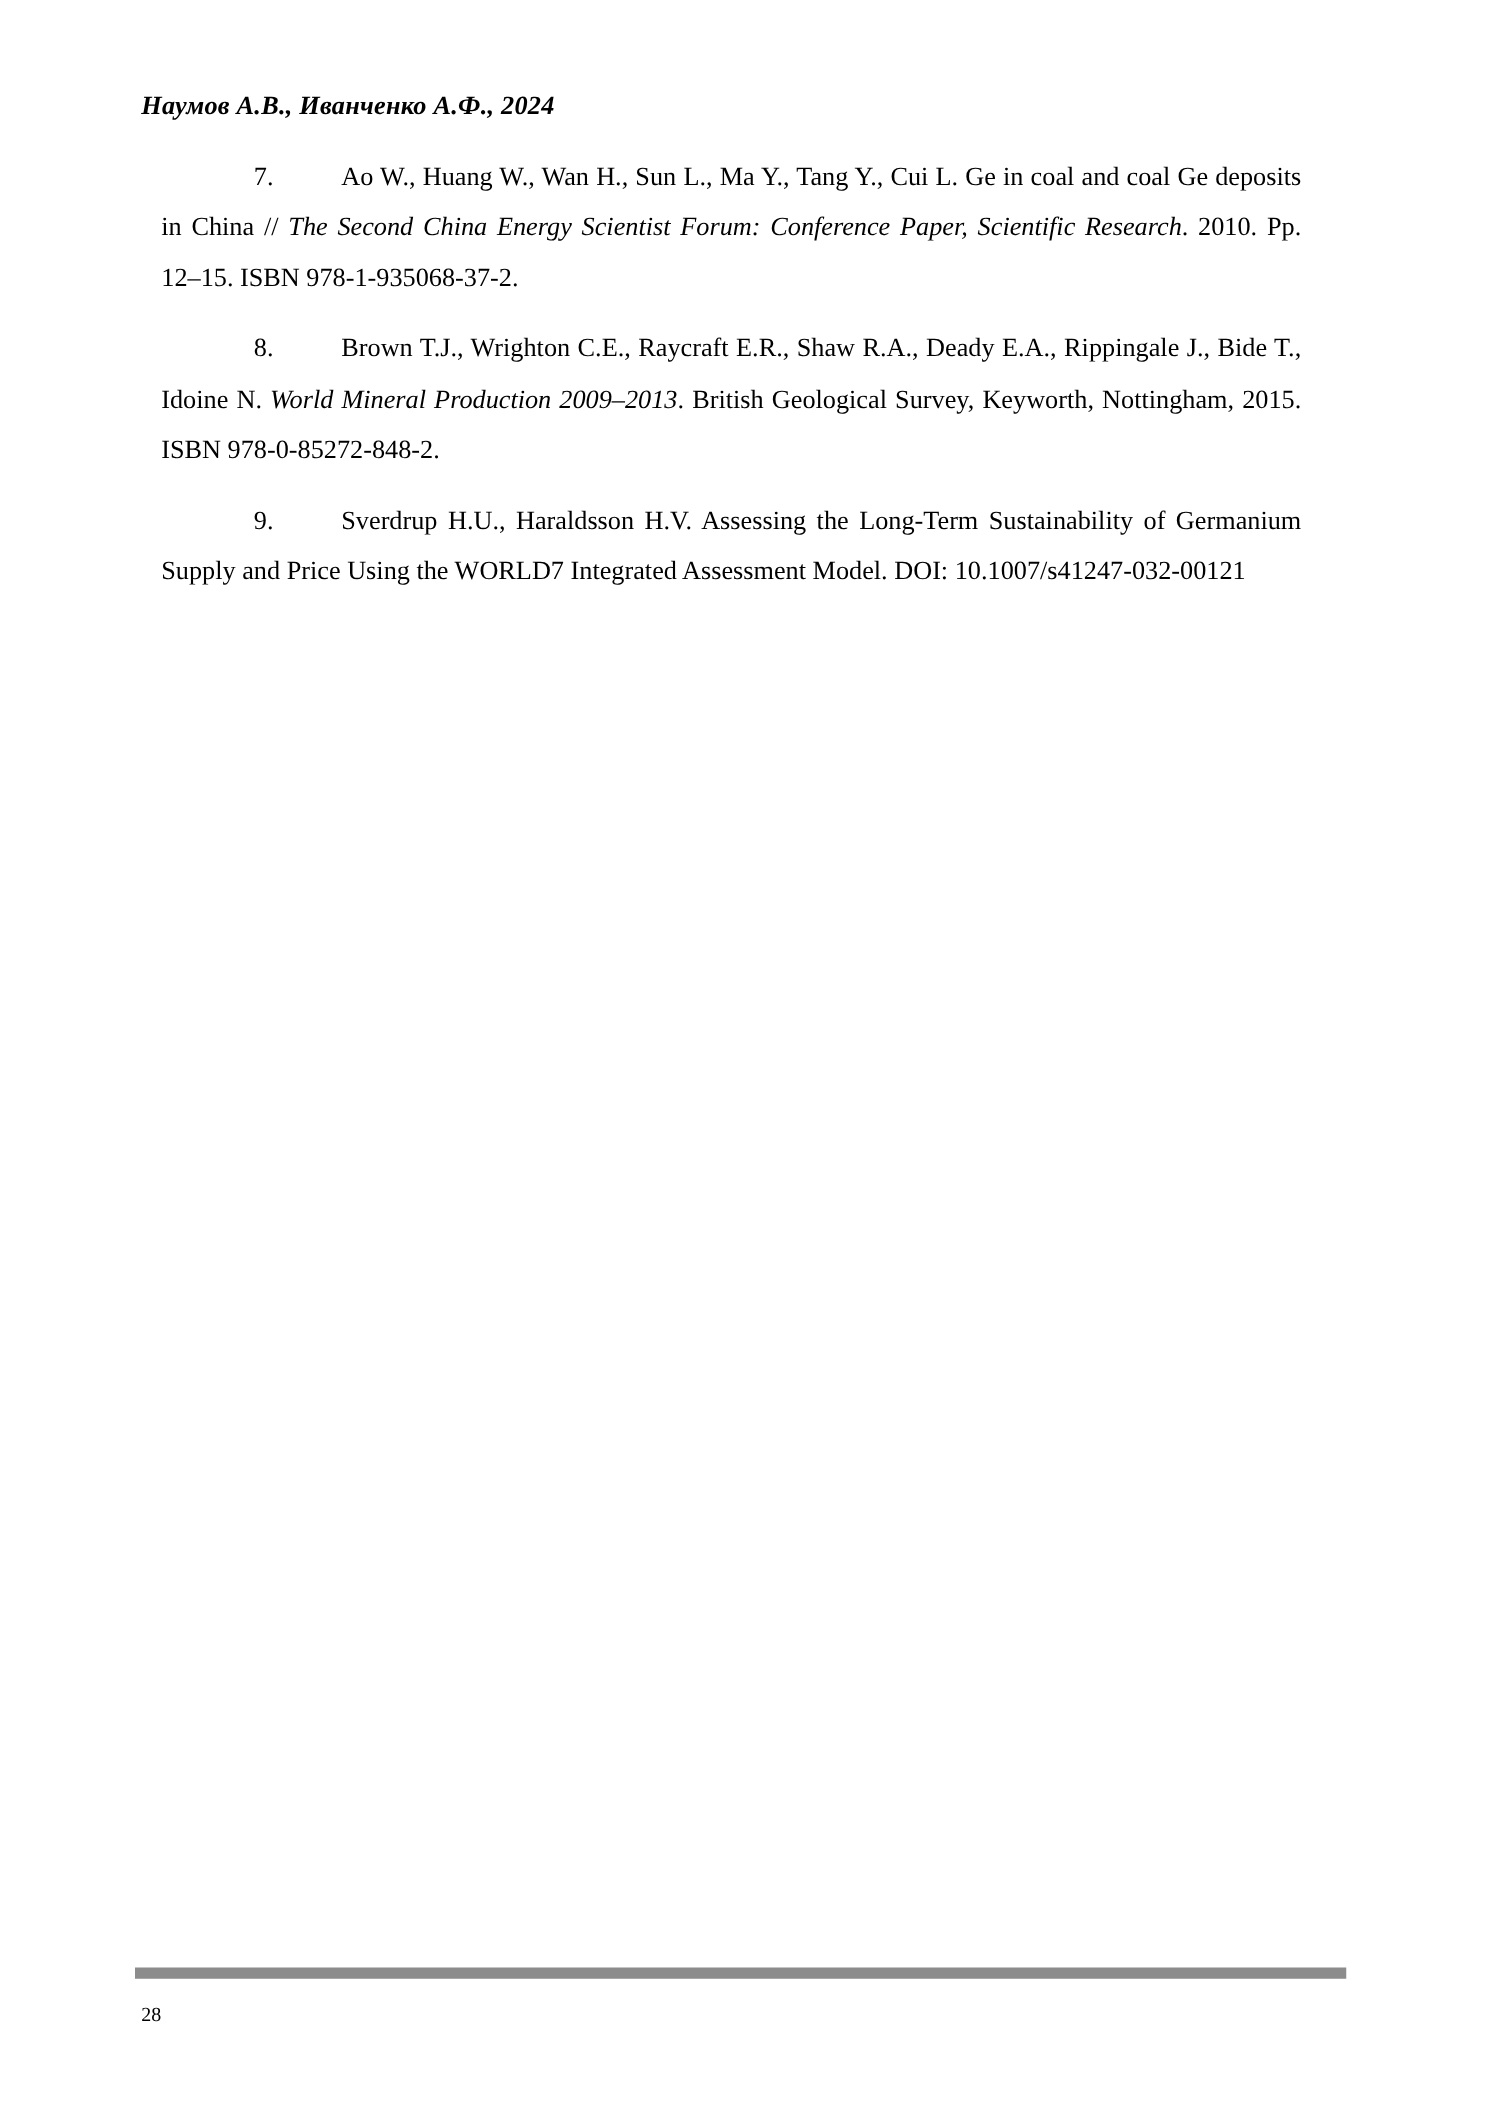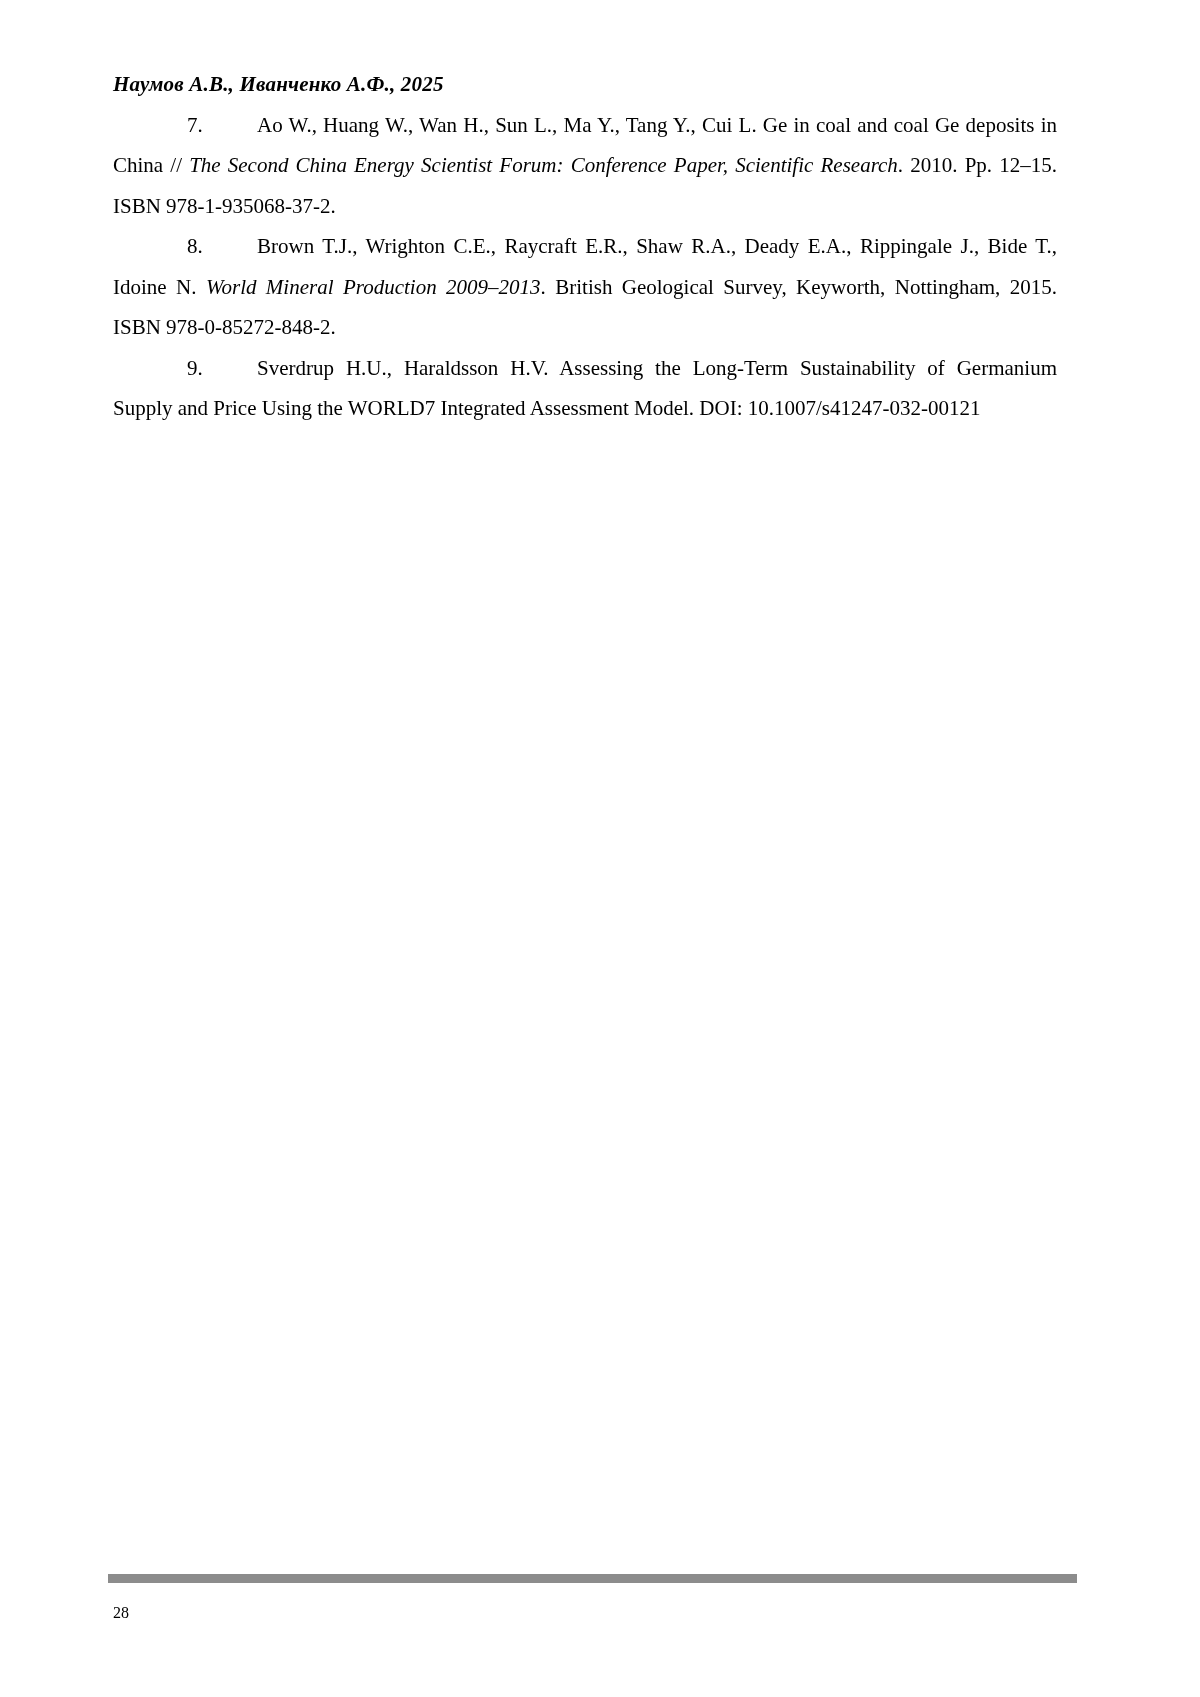--- a/index.html
+++ b/index.html
@@ -26,21 +26,21 @@
     text-align: justify;
   }
   .author-header {
     margin: 0;
     font-weight: bold;
     font-style: italic;
     text-align: left;
     letter-spacing: 0.2px;
   }
   .ref {
-    margin: 0;
+    margin: 16px;
     text-indent: 74px;
   }
   .ref-num {
     display: inline-block;
     width: 70px;
     text-indent: 0;
   }
   .seg-italic {
     font-style: italic;
   }
@@ -64,21 +64,21 @@
     line-height: 26px;
   }
 </style>
 </head>
 <body>
 
 <div class="page">
 
   <div class="content">
 
-    <p class="author-header">Наумов А.В., Иванченко А.Ф., 2025</p>
+    <p class="author-header">Наумов А.В., Иванченко А.Ф., 2024</p>
 
     <p class="ref"><span class="ref-num">7.</span><span>Ao W., Huang W., Wan H., Sun L., Ma Y., Tang Y., Cui L. Ge in coal and coal Ge deposits in China // </span><span class="seg-italic">The Second China Energy Scientist Forum: Conference Paper, Scientific Research</span><span>. 2010. Pp. 12–15. ISBN 978-1-935068-37-2.</span></p>
 
     <p class="ref"><span class="ref-num">8.</span><span>Brown T.J., Wrighton C.E., Raycraft E.R., Shaw R.A., Deady E.A., Rippingale J., Bide T., Idoine N. </span><span class="seg-italic">World Mineral Production 2009–2013</span><span>. British Geological Survey, Keyworth, Nottingham, 2015. ISBN 978-0-85272-848-2.</span></p>
 
     <p class="ref"><span class="ref-num">9.</span><span>Sverdrup H.U., Haraldsson H.V. Assessing the Long-Term Sustainability of Germanium Supply and Price Using the WORLD7 Integrated Assessment Model. DOI: 10.1007/s41247-032-00121</span><span class="seg-italic"></span><span></span></p>
 
   </div>
 
   <div class="footer-bar" style="background: rgb(140, 140, 140);"></div>

